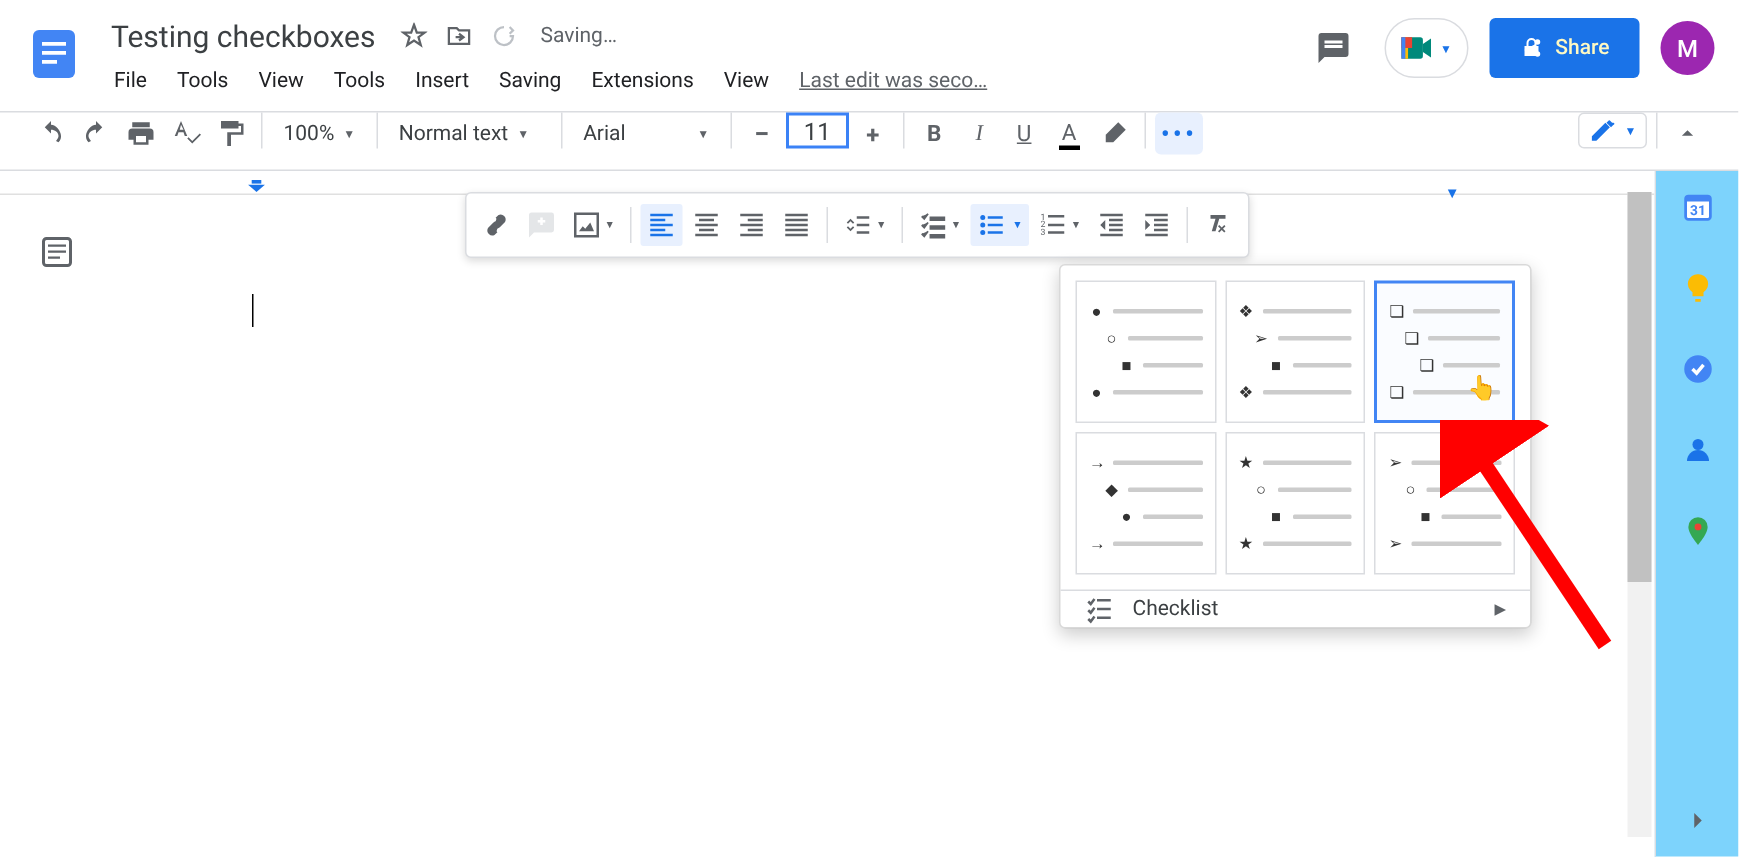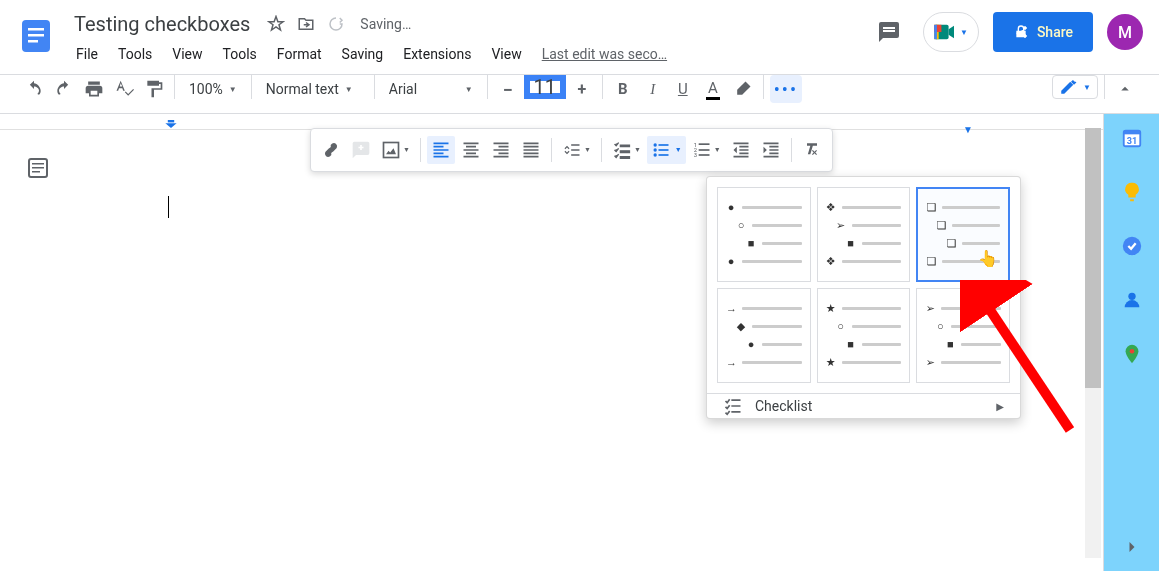--- a/index.html
+++ b/index.html
@@ -21,21 +21,21 @@
     .icon-btn { width: 40px; height: 40px; display: flex; align-items: center; justify-content: center; border-radius: 50%; cursor: pointer; color: #5f6368;}
     .meet-btn { border: 1px solid #dadce0; border-radius: 20px; padding: 4px 10px; display:flex; align-items:center; gap:4px; height: 40px;}
     .share-btn { background: #1a73e8; color: #fef9c3; border-radius: 4px; padding: 0 20px; height: 40px; display: flex; align-items: center; gap: 8px; font-size: 14px; font-weight: 500; cursor: pointer;}
     .avatar { width: 36px; height: 36px; border-radius: 50%; background: #9c27b0; color: #fff; display: flex; align-items: center; justify-content: center; font-size: 16px; font-weight: 500; }
     
     .toolbar { height: 40px; border-top: 1px solid #dadce0; border-bottom: 1px solid #dadce0; display: flex; align-items: flex-start; padding: 0 20px; gap: 2px; }
     .tool-btn { min-width: 28px; height: 28px; display: flex; align-items: center; justify-content: center; border-radius: 2px; cursor: pointer; color: #5f6368; padding: 0 4px;}
     .tool-sep { width: 1px; height: 24px; background: #dadce0; margin: 0 4px; }
     .tool-select { display: flex; align-items: center; gap: 6px; padding: 0 8px; font-size: 14px; color: #3c4043; cursor: pointer; height: 28px; }
     .tool-dropdown-arrow { font-size: 8px; color: #5f6368; }
-    .font-size-box { border: 6px solid #3b82f6; width: 42px; height: 24px; text-align: center; font-size: 20px; display:flex; align-items:center; justify-content:center;}
+    .font-size-box { border: 2px solid #3b82f6; width: 42px; height: 24px; text-align: center; font-size: 16px; display:flex; align-items:center; justify-content:center;}
     .toolbar-more { background: #e8f0fe; color: #1a73e8; border-radius: 4px;}
     .edit-mode { border: 1px solid #dadce0; border-radius: 4px; padding: 2px 6px; display:flex; align-items:center; gap:6px; color:#1a73e8;}
     .toolbar-spacer { flex: 1; }
     
     .toolbar2 { position: absolute; top: 128px; left: 310px; height: 44px; background: #fff; border: 1px solid #dadce0; border-radius: 4px; box-shadow: 0 2px 6px rgba(0,0,0,0.15); display: flex; align-items: center; padding: 0 6px; gap: 2px; z-index: 100; }
     .toolbar2 .tool-btn.active { background: #e8f0fe; color: #1a73e8; }
     
     .workspace { display: flex; height: calc(575px - 74px - 44px); }
     .ruler { height: 16px; background: #fff; border-bottom: 1px solid #e0e0e0; position: relative; }
     .ruler-indent { position: absolute; left: 164px; top: 6px; width: 14px; height: 8px; }
@@ -98,21 +98,21 @@
             <path fill="none" stroke="#bdc1c6" stroke-width="2" d="M12 4a8 8 0 108 8h-3M17 4l3 3-3 3"></path>
           </svg>
         </span>
       <span class="saving-text">Saving…</span>
     </div>
     <div class="menubar">
       <span class="menu-item">File</span>
       <span class="menu-item">Tools</span>
       <span class="menu-item">View</span>
       <span class="menu-item">Tools</span>
-      <span class="menu-item">Format</span>
+      <span class="menu-item">Insert</span>
       <span class="menu-item">Saving</span>
       <span class="menu-item">Extensions</span>
       <span class="menu-item">View</span>
       <span class="last-edit">Last edit was seco…</span>
     </div>
   </div>
   <div class="header-right">
     <div class="icon-btn">
         <svg width="24" height="24" viewBox="0 0 24 24">
           <path fill="#5f6368" d="M20 2H4a2 2 0 00-2 2v18l4-4h14a2 2 0 002-2V4a2 2 0 00-2-2zm-2 10H6v-2h12v2zm0-3H6V7h12v2z"></path>

